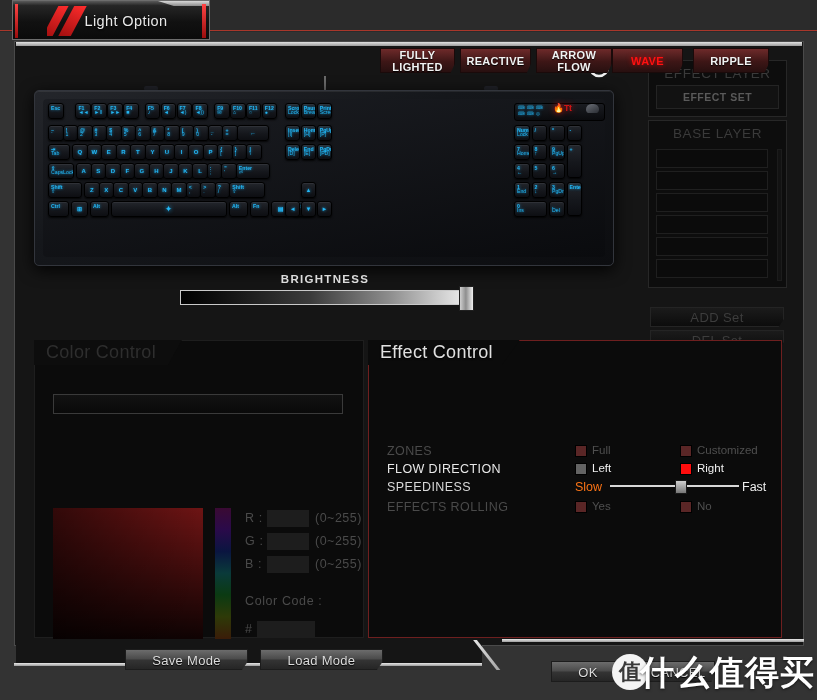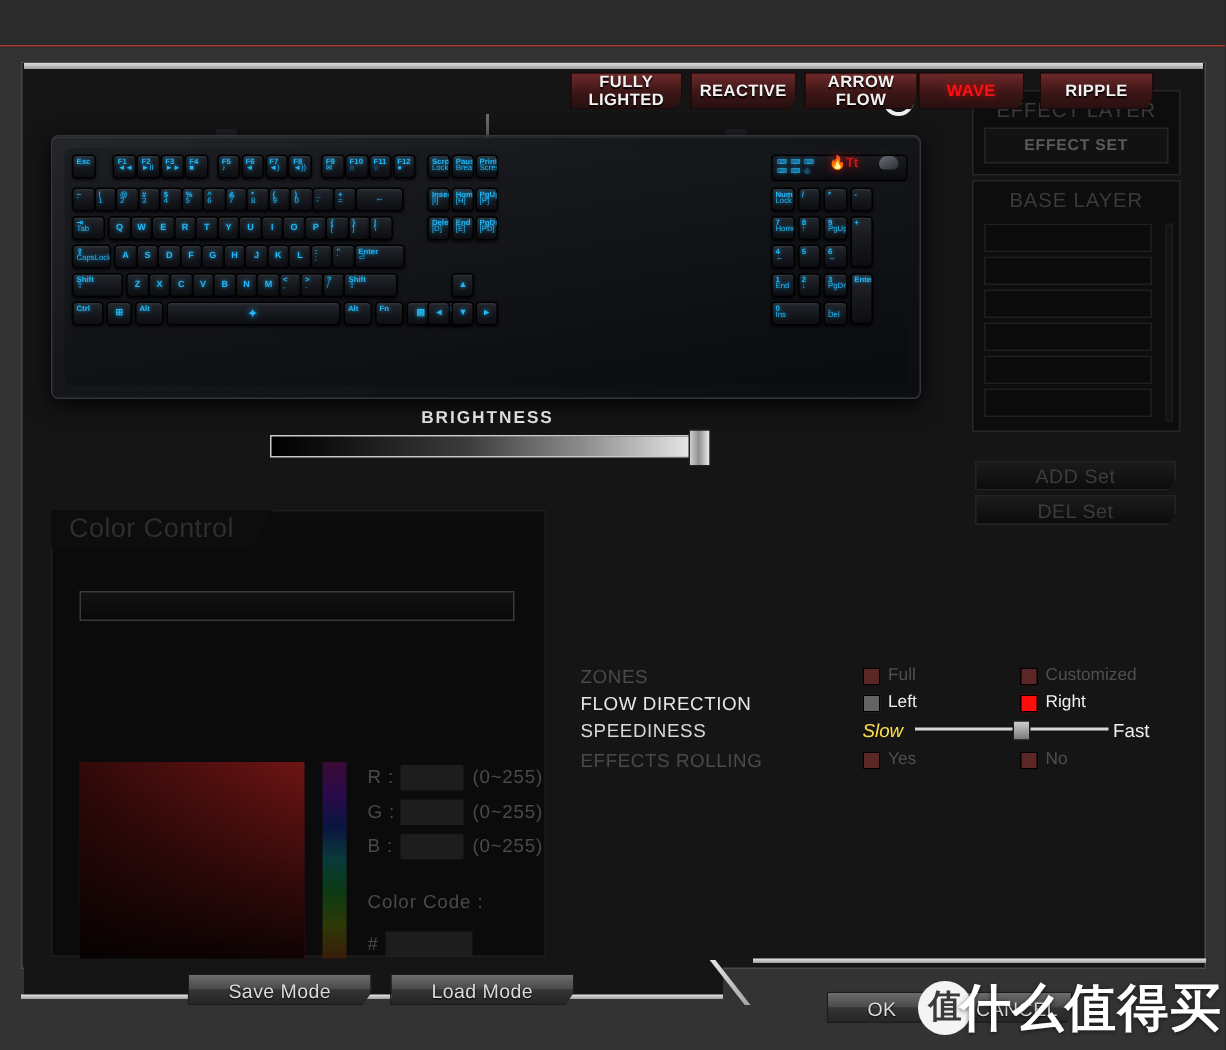--- a/index.html
+++ b/index.html
@@ -115,21 +115,21 @@
   .ep-btn{position:absolute;top:48px;height:25px;line-height:12px;text-align:center;font-size:11px;font-weight:700;
        letter-spacing:.3px;padding-top:1px;box-sizing:border-box;cursor:pointer;
        background:linear-gradient(180deg,#6e2a2a 0%,#3d1616 55%,#281010 100%);
        border:1px solid #1a0a0a;color:#f2f2f2;
        clip-path:polygon(0 0,100% 0,100% 62%,94% 100%,0 100%);
        text-shadow:0 1px 1px #000;display:flex;flex-direction:column;align-items:center;justify-content:center;}
   .ep-btn.active{color:#ff1111;text-shadow:0 0 5px rgba(255,0,0,.6);}
   .ep-row-lbl{position:absolute;left:19px;font-size:12.5px;letter-spacing:.4px;}
   .ep-opt{position:absolute;font-size:11.5px;}
   .chk{position:absolute;width:12px;height:12px;border:1px solid #000;box-sizing:border-box;cursor:pointer;}
-  .sp-slow{position:absolute;color:#fde047;font-size:12.5px;font-style:italic;}
+  .sp-slow{position:absolute;color:#f97316;font-size:12.5px;}
   .sp-fast{position:absolute;color:#efefef;font-size:12.5px;}
   .sp-track{position:absolute;left:610px;top:485px;width:129px;height:2px;background:#d8d8d8;cursor:pointer;}
   .sp-knob{position:absolute;left:675px;top:480px;width:10px;height:12px;
        background:linear-gradient(180deg,#cfcfcf,#777);border:1px solid #1a1a1a;cursor:pointer;}
 
   
   .bottombar{position:absolute;left:0px;top:646px;width:817px;height:54px;background:#333333;}
   .bb-left-hl{position:absolute;left:14px;top:663px;width:468px;height:3px;background:linear-gradient(180deg,#e8e8e8,#9d9d9d);}
   .bb-diag{position:absolute;left:472px;top:640px;width:40px;height:30px;overflow:hidden;}
   .bb-diag i{position:absolute;display:block;width:3px;height:46px;background:linear-gradient(180deg,#e8e8e8,#9d9d9d);
@@ -154,20 +154,30 @@
        font-family:"DejaVu Sans",sans-serif;font-weight:700;letter-spacing:1px;
        text-shadow:0 1px 3px rgba(0,0,0,.6);}
 </style>
 </head>
 <body>
 
 <div id="app">
 
   <div class="topstrip"></div>
   <div class="topline"></div>
+  <div class="tab">
+    <div class="tab-top-hl"></div>
+    <div class="tab-bar-l"></div>
+    <div class="tab-bar-r"></div>
+    <div class="tab-slash">
+        <i></i>
+        <i></i>
+      </div>
+    <div class="tab-label">Light Option</div>
+  </div>
 
   <div class="mainpanel"></div>
   <div class="mainpanel-hl"></div>
 
   <div class="refresh">
     <svg width="26" height="26" viewBox="0 0 26 26">
       <path d="M13 4 A9 9 0 1 0 22 13" fill="none" stroke="#f0f0f0" stroke-width="2.6" stroke-linecap="round"></path>
       <polygon points="13,0.5 13,8.5 19.5,4.5" fill="#f0f0f0"></polygon>
     </svg>
   </div>
@@ -602,20 +612,23 @@
 
     <div class="cc-lbl" style="left:210px;top:216px">B :</div>
     <div class="cc-input" style="left:232px;top:215px;width:42px"></div>
     <div class="cc-range" style="left:280px;top:216px">(0~255)</div>
 
     <div class="cc-lbl" style="left:210px;top:253px">Color Code :</div>
     <div class="cc-lbl" style="left:210px;top:281px">#</div>
     <div class="cc-input" style="left:222px;top:280px;width:58px"></div>
   </div>
 
+  <div class="subpanel effectpanel">
+    <div class="sp-tab">Effect Control</div>
+  </div>
 
   <div id="effect-buttons">
       <div class="ep-btn" style="left: 380px; width: 75px;">
         <span>FULLY</span>
         <span>LIGHTED</span>
       </div>
       <div class="ep-btn" style="left: 460px; width: 71px;">
         <span>REACTIVE</span>
       </div>
       <div class="ep-btn" style="left: 536px; width: 76px;">

